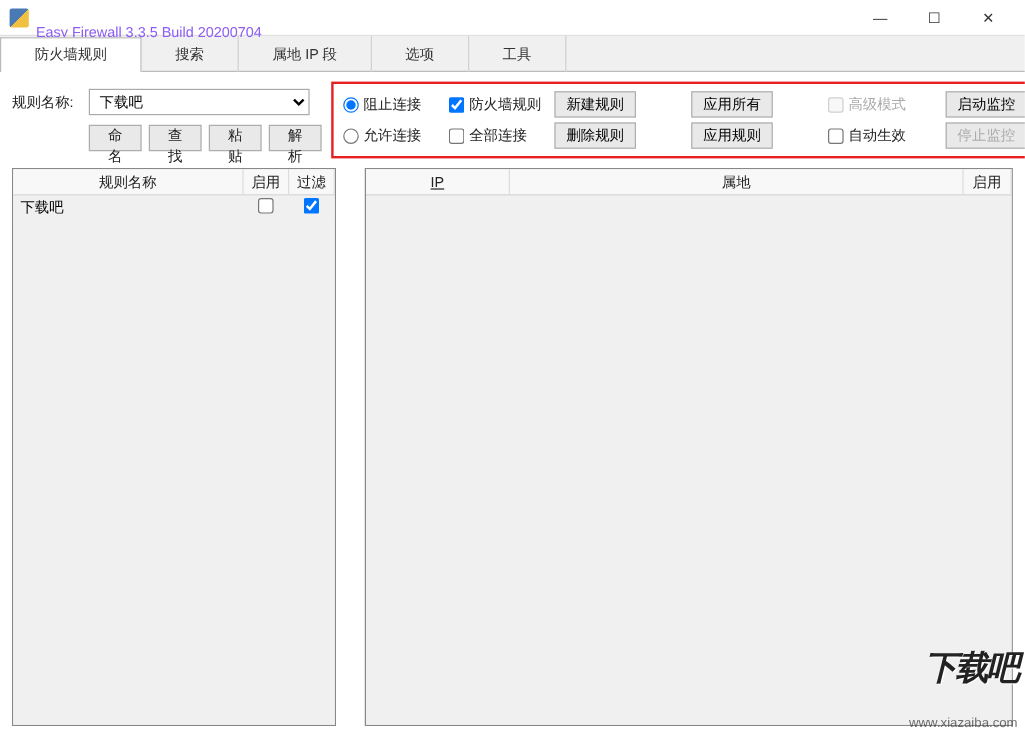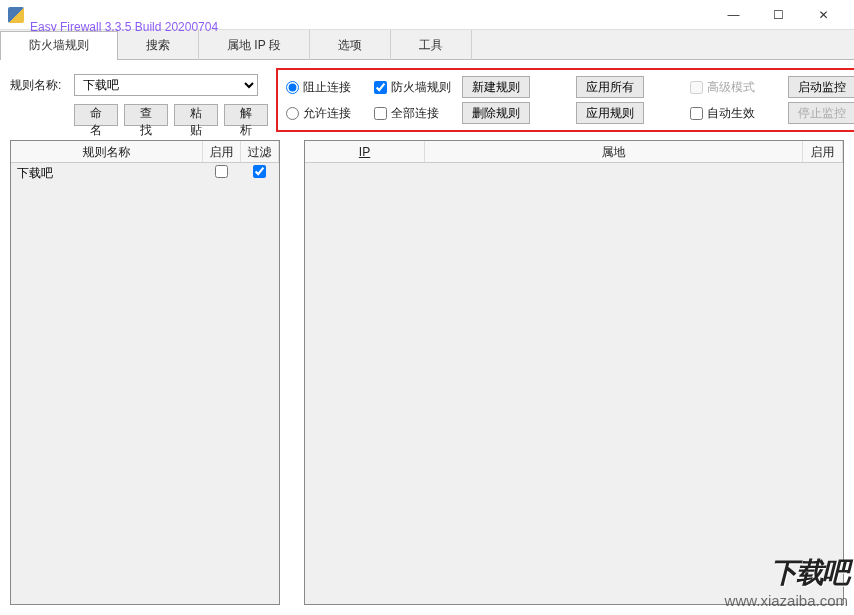--- a/index.html
+++ b/index.html
@@ -35,21 +35,21 @@
 .panel-right { flex: 1; }
 .panel-header { display: flex; background: #f8f8f8; border-bottom: 1px solid #ccc; height: 22px; }
 .panel-header .col { border-right: 1px solid #ddd; padding: 0 6px; line-height: 22px; text-align: center; color: #222; }
 .panel-body { flex: 1; background: #f0f0f0; overflow: auto; }
 .data-row { display: flex; height: 20px; align-items: center; background: #f0f0f0; }
 .data-row .cell { padding: 0 6px; border-right: 1px solid transparent; }
 .chk { width: 13px; height: 13px; }
 
 .watermark { position: absolute; right: 6px; bottom: 6px; text-align: right; pointer-events: none; }
 .watermark .big { font-size: 28px; font-weight: bold; color: #222; font-style: italic; letter-spacing: -2px; text-shadow: 1px 1px 0 #fff; }
-.watermark .small { font-size: 15px; color: #333; opacity: .7; }
+.watermark .small { font-size: 11px; color: #333; opacity: .7; margin-top: 21px; }
 </style>
 </head>
 <body>
 
 <div class="titlebar">
   <div class="icon"></div>
   <div class="title">Easy Firewall 3.3.5 Build 20200704</div>
   <div class="winbtn">—</div>
   <div class="winbtn">☐</div>
   <div class="winbtn close">✕</div>

